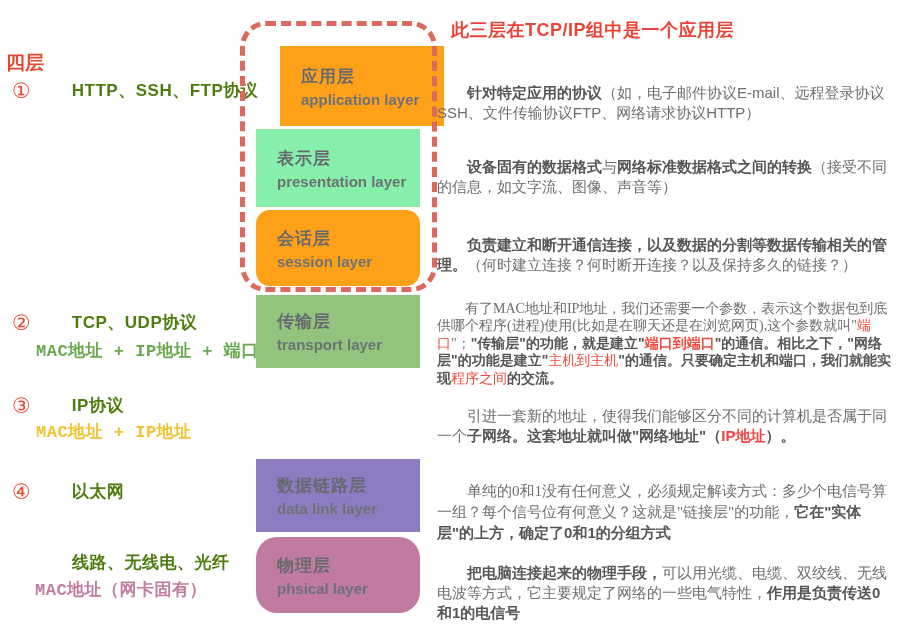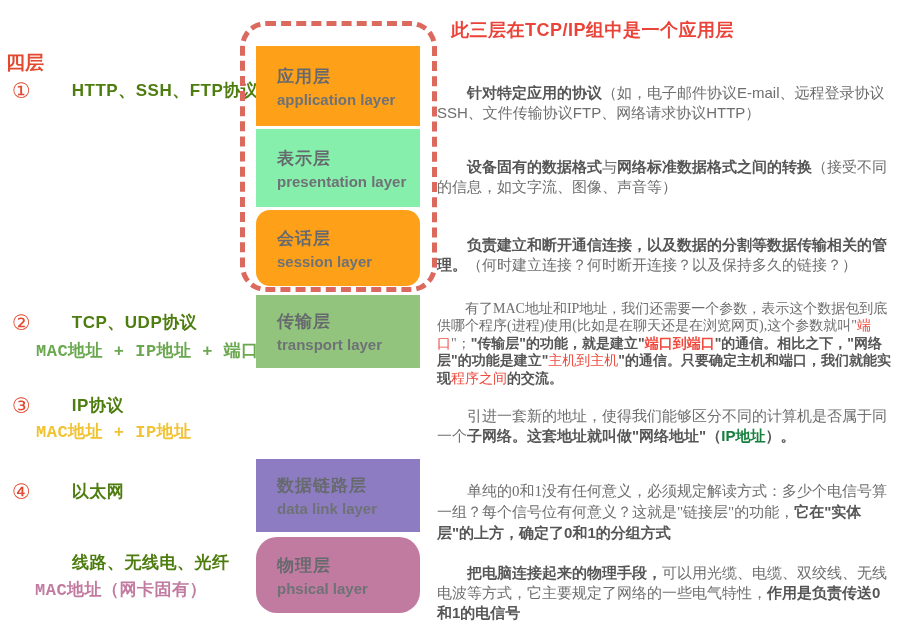--- a/index.html
+++ b/index.html
@@ -101,21 +101,21 @@
   <div class="left-item li4">
     <span class="num">④</span>
     <span class="t">以太网</span>
   </div>
 
   <div class="left-item li5">
     <span class="t">线路、无线电、光纤</span>
   </div>
   <div class="sub-line li5s" style="color:#c27ba0">MAC地址（网卡固有）</div>
 
-  <div class="layer-box lb1" style="background: rgb(255, 160, 25);">
+  <div class="layer-box lb1" style="background: rgb(255, 160, 25); margin-left: 24px;">
     <span class="zh">应用层</span>
     <span class="en">application layer</span>
   </div>
   <div class="layer-box lb2" style="background: #86efac;">
     <span class="zh">表示层</span>
     <span class="en">presentation layer</span>
   </div>
   <div class="layer-box lb3" style="background: rgb(255, 160, 25);">
     <span class="zh">会话层</span>
     <span class="en">session layer</span>
@@ -132,17 +132,17 @@
     <span class="zh">物理层</span>
     <span class="en">phsical layer</span>
   </div>
 
   <div class="dash-frame"></div>
 
   <p class="desc d1"><span class="b">针对特定应用的协议</span><span>（如，电子邮件协议E-mail、远程登录协议SSH、文件传输协议FTP、网络请求协议HTTP）</span></p>
   <p class="desc d2"><span class="b">设备固有的数据格式</span><span>与</span><span class="b">网络标准数据格式之间的转换</span><span>（接受不同的信息，如文字流、图像、声音等）</span></p>
   <p class="desc d3"><span class="b">负责建立和断开通信连接，以及数据的分割等数据传输相关的管理。</span><span>（何时建立连接？何时断开连接？以及保持多久的链接？）</span></p>
   <p class="desc d4"><span class="serif">有了MAC地址和IP地址，我们还需要一个参数，表示这个数据包到底供哪个程序(进程)使用(比如是在聊天还是在浏览网页),这个参数就叫"</span><span class="serif" style="color: rgb(239, 75, 62);">端口</span><span class="serif">"；</span><span class="b">"传输层"的功能，就是建立"</span><span class="b" style="color: rgb(239, 75, 62);">端口到端口</span><span class="b">"的通信。相比之下，"网络层"的功能是建立"</span><span class="serif" style="color: rgb(239, 75, 62);">主机到主机</span><span class="b">"的通信。只要确定主机和端口，我们就能实现</span><span class="serif" style="color: rgb(239, 75, 62);">程序之间</span><span class="b">的交流。</span></p>
-  <p class="desc d5"><span>引进一套新的地址，使得我们能够区分不同的计算机是否属于同一个</span><span class="b">子网络。这套地址就叫做"网络地址"（</span><span class="b" style="color: #15803d;">IP地址</span><span class="b">）。</span></p>
+  <p class="desc d5"><span>引进一套新的地址，使得我们能够区分不同的计算机是否属于同一个</span><span class="b">子网络。这套地址就叫做"网络地址"（</span><span class="b" style="color: #ef4444;">IP地址</span><span class="b">）。</span></p>
   <p class="desc d6"><span class="serif">单纯的0和1没有任何意义，必须规定解读方式：多少个电信号算一组？每个信号位有何意义？这就是"链接层"的功能，</span><span class="b">它在"实体层"的上方，确定了0和1的分组方式</span></p>
   <p class="desc d7"><span class="b">把电脑连接起来的物理手段，</span><span>可以用光缆、电缆、双绞线、无线电波等方式，它主要规定了网络的一些电气特性，</span><span class="b">作用是负责传送0和1的电信号</span></p>
 
 </div>
 
 </body></html>

